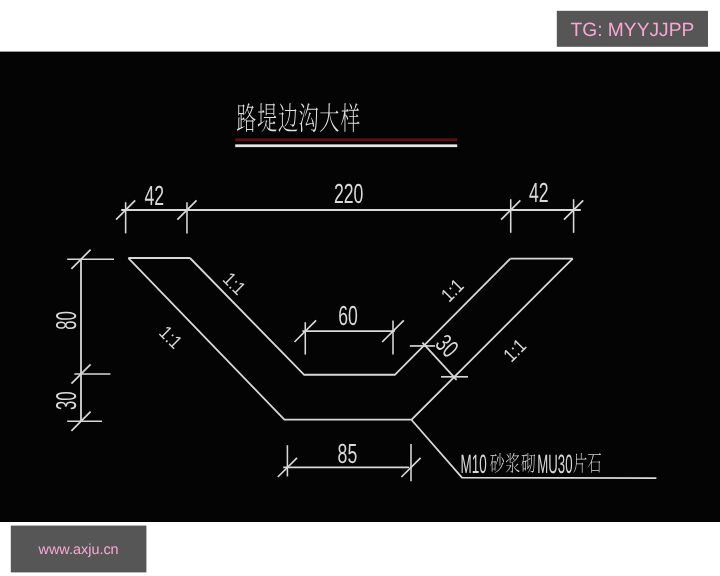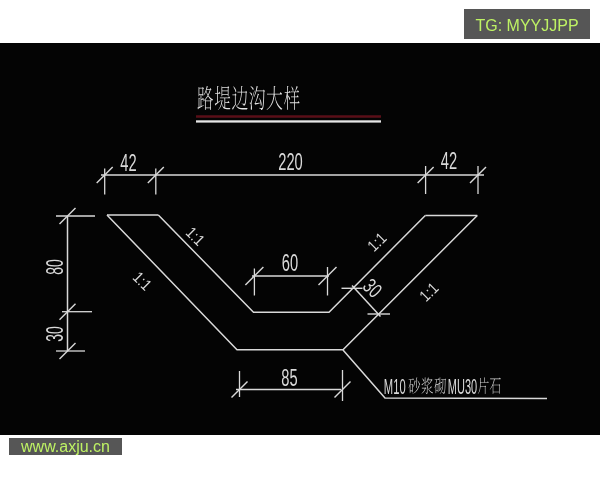--- a/index.html
+++ b/index.html
@@ -1,18 +1,18 @@
 <!DOCTYPE html>
 <html><head>
 <meta charset="utf-8">
 <style>
   html,body { margin:0; padding:0; }
   body { width:600px; height:480px; background:#ffffff; position:relative;
          font-family:"Liberation Sans", sans-serif; overflow:hidden; }
-  .tag { position:absolute; background:#565656; color:#bef264;
+  .tag { position:absolute; background:#565656; color:#f9a8d4;
           display:flex; align-items:center; justify-content:center; }
 </style>
 </head>
 <body>
 
 <svg width="600" height="480" viewBox="0 0 600 480" style="position:absolute;left:0;top:0">
 
 <rect x="0" y="43" width="600" height="392" fill="#040404"></rect>
 <filter id="soft" x="-5%" y="-5%" width="110%" height="110%">
       <feGaussianBlur stdDeviation="0.35"></feGaussianBlur>
@@ -117,13 +117,13 @@
 <path transform="translate(434.11,392.64) scale(0.01240,-0.01816)" d="M520 824Q517 804 489 800V757H441V816V833ZM425 142Q442 155 472 180Q501 206 538 238Q575 270 614 305L625 292Q609 273 582 241Q555 209 522 171Q489 134 454 95ZM478 781 489 775V144L446 126L462 147Q469 130 466 117Q464 104 457 95Q451 87 445 84L409 142Q430 153 436 161Q441 168 441 181V781ZM579 610Q579 610 591 603Q603 596 620 586Q637 577 650 567Q650 552 629 547L342 489L328 516L554 562ZM859 736 890 773 959 717Q953 711 943 707Q933 703 916 701Q914 582 911 480Q908 377 903 294Q897 211 890 148Q882 84 872 43Q862 1 848 -17Q829 -43 801 -55Q774 -67 742 -67Q742 -55 739 -44Q735 -34 725 -28Q714 -20 686 -13Q657 -7 628 -3L630 17Q652 15 681 12Q709 8 733 6Q757 5 768 5Q785 5 792 8Q799 11 808 19Q823 35 834 93Q845 151 852 245Q859 338 863 463Q868 587 870 736ZM896 736V706H561L552 736ZM740 736Q739 632 735 536Q732 440 720 354Q709 268 681 191Q654 115 603 48Q553 -19 474 -75L457 -57Q528 0 572 67Q617 133 641 209Q665 284 674 368Q684 452 686 545Q687 637 688 736ZM168 -9Q168 -12 157 -20Q146 -27 129 -27H121V435L143 474L180 456H168ZM285 456 315 490 386 436Q381 430 369 425Q357 420 342 417V40Q342 38 335 34Q328 30 319 26Q310 23 301 23H295V456ZM316 121V91H145V121ZM316 456V426H149V456ZM229 724Q207 594 163 477Q120 360 48 262L31 276Q60 325 83 380Q106 435 125 495Q143 555 156 616Q170 678 179 740H229ZM342 791Q342 791 355 781Q368 771 386 755Q404 740 419 726Q415 710 394 710H54L46 740H299Z" fill="#dcdcdc"></path>
 <text transform="translate(447.8,393.8) scale(0.5,1)" text-anchor="start" font-size="22" fill="#d9d9d9">MU30</text>
 <path transform="translate(477.33,392.61) scale(0.01204,-0.01806)" d="M222 799 306 789Q304 779 297 772Q290 764 271 762V448Q271 374 262 301Q252 228 229 160Q206 92 164 33Q121 -26 53 -74L39 -60Q115 4 154 85Q193 166 208 258Q222 350 222 448ZM559 837 640 828Q639 819 632 812Q625 805 608 802V560H559ZM246 571H831L874 624Q874 624 882 618Q890 612 902 601Q915 591 928 579Q942 568 953 558Q951 550 944 546Q938 542 927 542H246ZM243 351H678V321H243ZM626 351H615L646 387L722 330Q717 323 704 317Q692 312 675 309V-64Q674 -66 667 -69Q660 -72 650 -74Q640 -77 632 -77H626Z" fill="#dcdcdc"></path>
 <path transform="translate(489.43,392.60) scale(0.01193,-0.01873)" d="M51 748H821L867 806Q867 806 876 799Q885 792 898 781Q911 771 926 758Q941 746 953 735Q950 719 927 719H60ZM296 421H824V391H296ZM295 50H823V21H295ZM801 421H790L822 458L898 399Q893 392 880 386Q867 380 850 377V-44Q850 -47 842 -52Q835 -57 826 -61Q816 -64 807 -64H801ZM396 748H464Q428 635 366 527Q305 419 223 325Q141 231 42 158L31 169Q95 226 152 294Q210 363 257 438Q305 514 340 592Q375 671 396 748ZM326 421V-57Q326 -60 314 -67Q303 -75 285 -75H278V415L294 441L338 421Z" fill="#dcdcdc"></path>
 </g>
 </g>
 </svg>
 
 <div class="tag" style="left:464px;top:9px;width:126px;height:27px;padding-top:3px;font-size:16px;">TG:&nbsp;MYYJJPP</div>
 
-<div class="tag" style="left:9px;top:438px;width:113px;height:17px;font-size:16px;">www.axju.cn</div>
+<div class="tag" style="left:9px;top:438px;width:113px;height:39px;font-size:12px;">www.axju.cn</div>
 
 </body></html>

